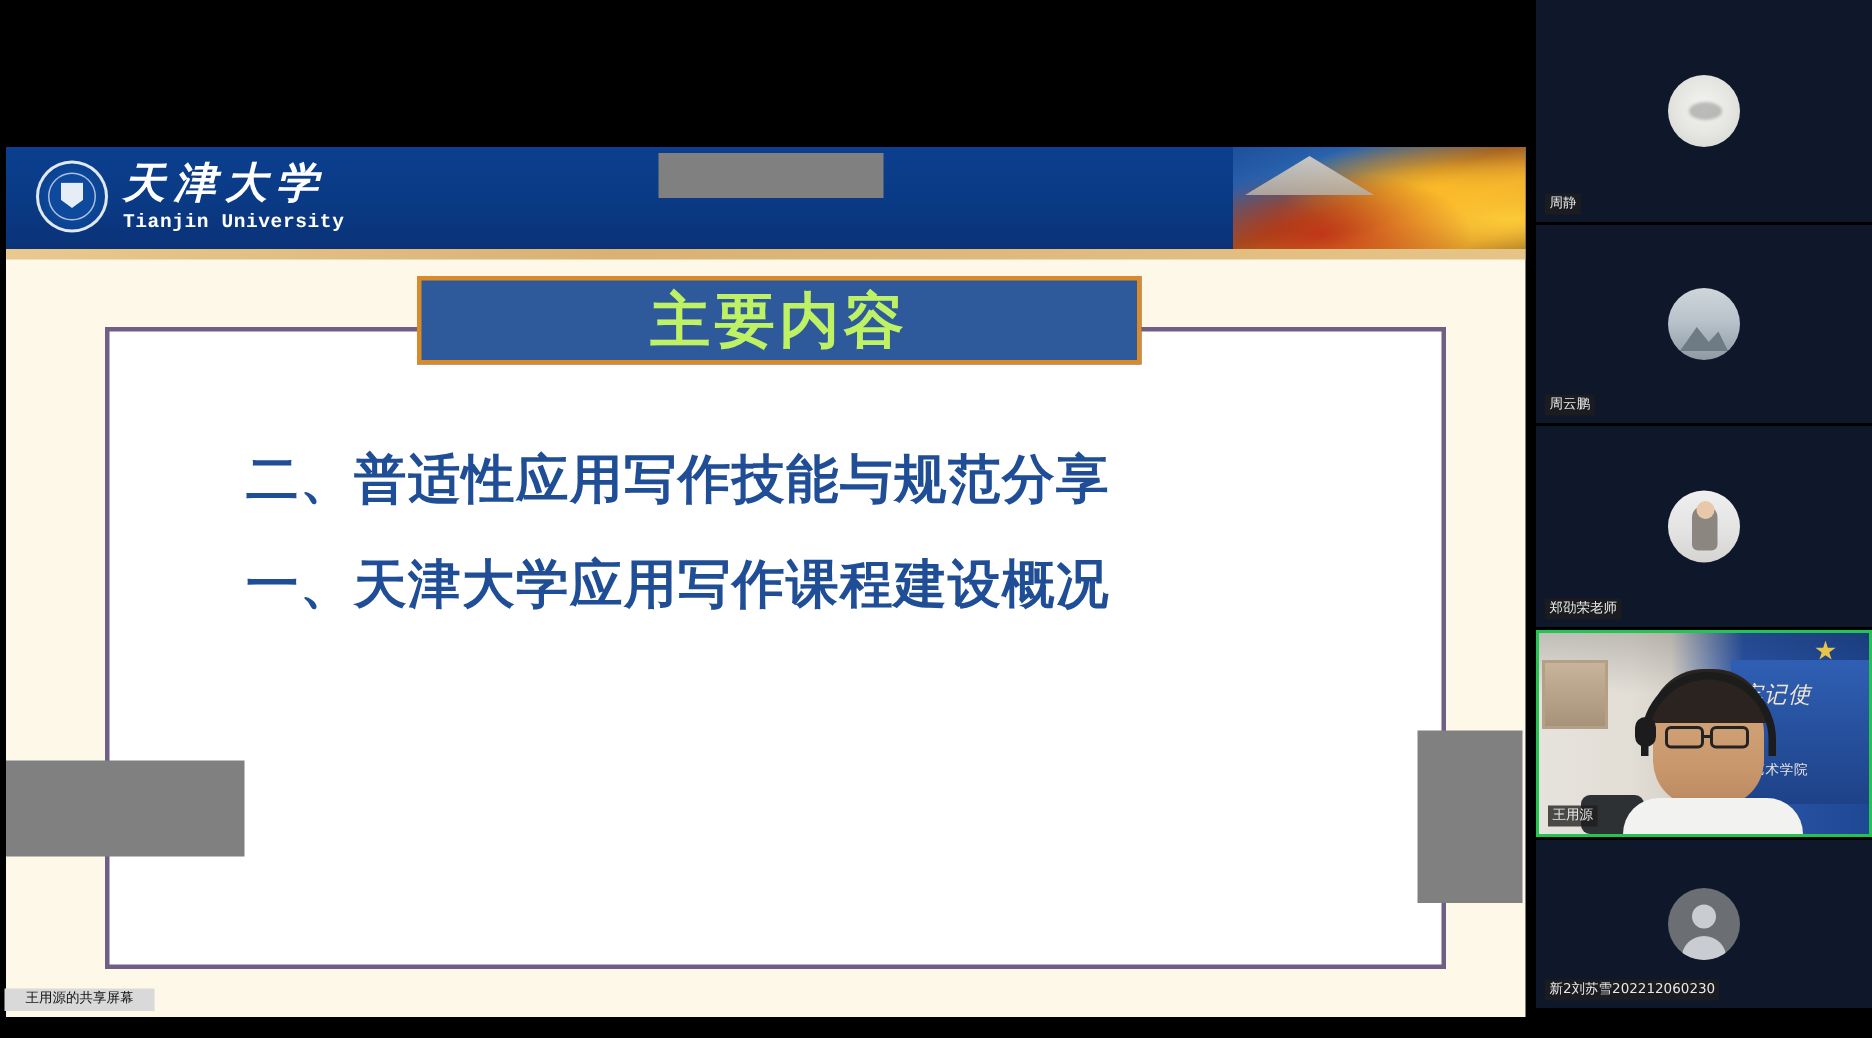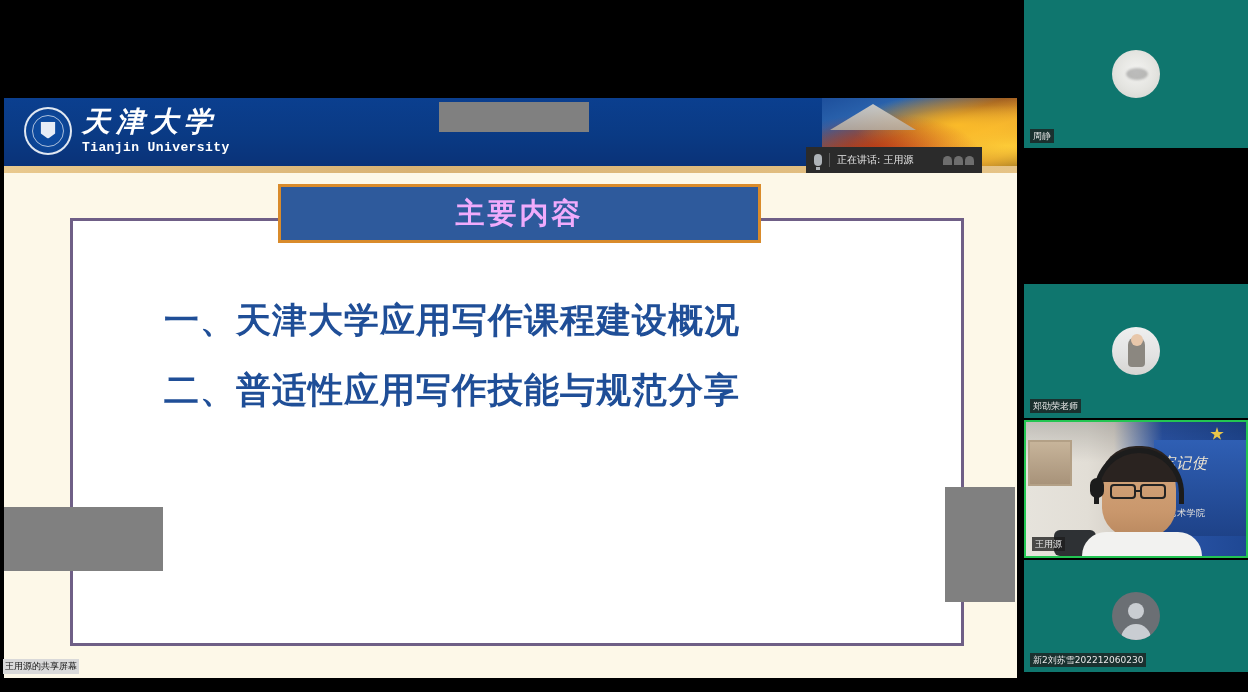--- a/index.html
+++ b/index.html
@@ -62,35 +62,35 @@
      border-radius:50% 50% 0 0; transform:rotate(0deg); }
 
   
   #frame { position:absolute; left:66px; top:120px; width:894px; height:428px;
      border:3px solid #6f5f86; background:#fff; }
 
   
   #title-plate { position:absolute; left:274px; top:86px; width:483px; height:59px;
      background:#2e5a9c; border:3px solid #d98b2b; display:flex;
      align-items:center; justify-content:center; z-index:30; }
-  #title-plate span { color:#f0abfc; font-size:29px; font-weight:700; letter-spacing:3px; }
+  #title-plate span { color:#bef264; font-size:40px; font-weight:700; letter-spacing:3px; }
 
   
   #bullets { position:absolute; left:160px; top:205px; width:780px; z-index:20; }
   .bullet { color:#1f4e97; font-size:35px; font-weight:700; letter-spacing:1px;
      line-height:1; margin-bottom:35px; white-space:nowrap; }
 
   
   #share-label { position:absolute; left:3px; top:623px; height:15px;
      background:#d9d9d9; color:#111; font-size:9px; line-height:15px;
-     padding:0 2px; z-index:50; white-space:nowrap; }
+     padding:0 14px; z-index:50; white-space:nowrap; }
 
   
   #strip { position:absolute; left:1024px; top:0; width:224px; height:692px; background:#000; }
-  .tile { position:absolute; left:0; width:224px; background:#0f766e; overflow:hidden; }
+  .tile { position:absolute; left:0; width:224px; background:#0f172a; overflow:hidden; }
   .tile .name { position:absolute; left:6px; bottom:5px; background:rgba(30,30,30,.78);
      color:#e9e9e9; font-size:9px; line-height:12px; padding:1px 3px; white-space:nowrap; z-index:5; }
   .avatar { position:absolute; left:50%; top:50%; transform:translate(-50%,-50%);
      width:48px; height:48px; border-radius:50%; overflow:hidden; background:#e3e3e3; }
 
   .av-moon { background:radial-gradient(circle at 50% 45%,#f4f4f2 0%,#e4e4e0 55%,#cfcfcb 100%); }
   .av-moon:after { content:""; position:absolute; left:14px; top:18px; width:22px; height:12px;
      background:rgba(120,120,120,.45); border-radius:50%; filter:blur(1px); }
   .av-scenic { background:linear-gradient(180deg,#cfd6dc 0%,#b9c3cb 45%,#8e9aa3 100%); }
   .av-scenic:after { content:""; position:absolute; left:8px; bottom:6px; width:32px; height:20px;
@@ -160,50 +160,44 @@
       </div>
       <div id="banner-bottomline"></div>
 
       <div id="frame"></div>
 
       <div id="title-plate">
         <span>主要内容</span>
       </div>
 
       <div id="bullets">
+        <div class="bullet">二、普适性应用写作技能与规范分享</div>
         <div class="bullet">一、天津大学应用写作课程建设概况</div>
-        <div class="bullet">二、普适性应用写作技能与规范分享</div>
       </div>
 
       <div class="redact" style="left:435px;top:4px;width:150px;height:30px;"></div>
       <div class="redact" style="left:0px;top:409px;width:159px;height:64px;"></div>
       <div class="redact" style="left:941px;top:389px;width:70px;height:115px;"></div>
     </div>
 
-    <div id="speak-pill">
-      <span class="mic"></span>
-      <span class="divider"></span>
-      <span class="txt">正在讲话: 王用源</span>
-      <span class="waves">
-          <i></i>
-          <i></i>
-          <i></i>
-        </span>
-    </div>
 
     <div id="share-label">王用源的共享屏幕</div>
   </div>
 
   <div id="strip">
 
     <div class="tile" style="top:0px;height:148px;">
       <div class="avatar av-moon"></div>
       <div class="name">周静</div>
     </div>
 
+    <div class="tile" style="top:150px;height:132px;">
+      <div class="avatar av-scenic"></div>
+      <div class="name">周云鹏</div>
+    </div>
 
     <div class="tile" style="top:284px;height:134px;">
       <div class="avatar av-baby"></div>
       <div class="name">郑劭荣老师</div>
     </div>
 
     <div class="tile" id="tile-speaker" style="top:420px;height:138px;">
       <div class="videofeed">
         <div class="vf-banner">
           <span class="cn">牢记使</span>

